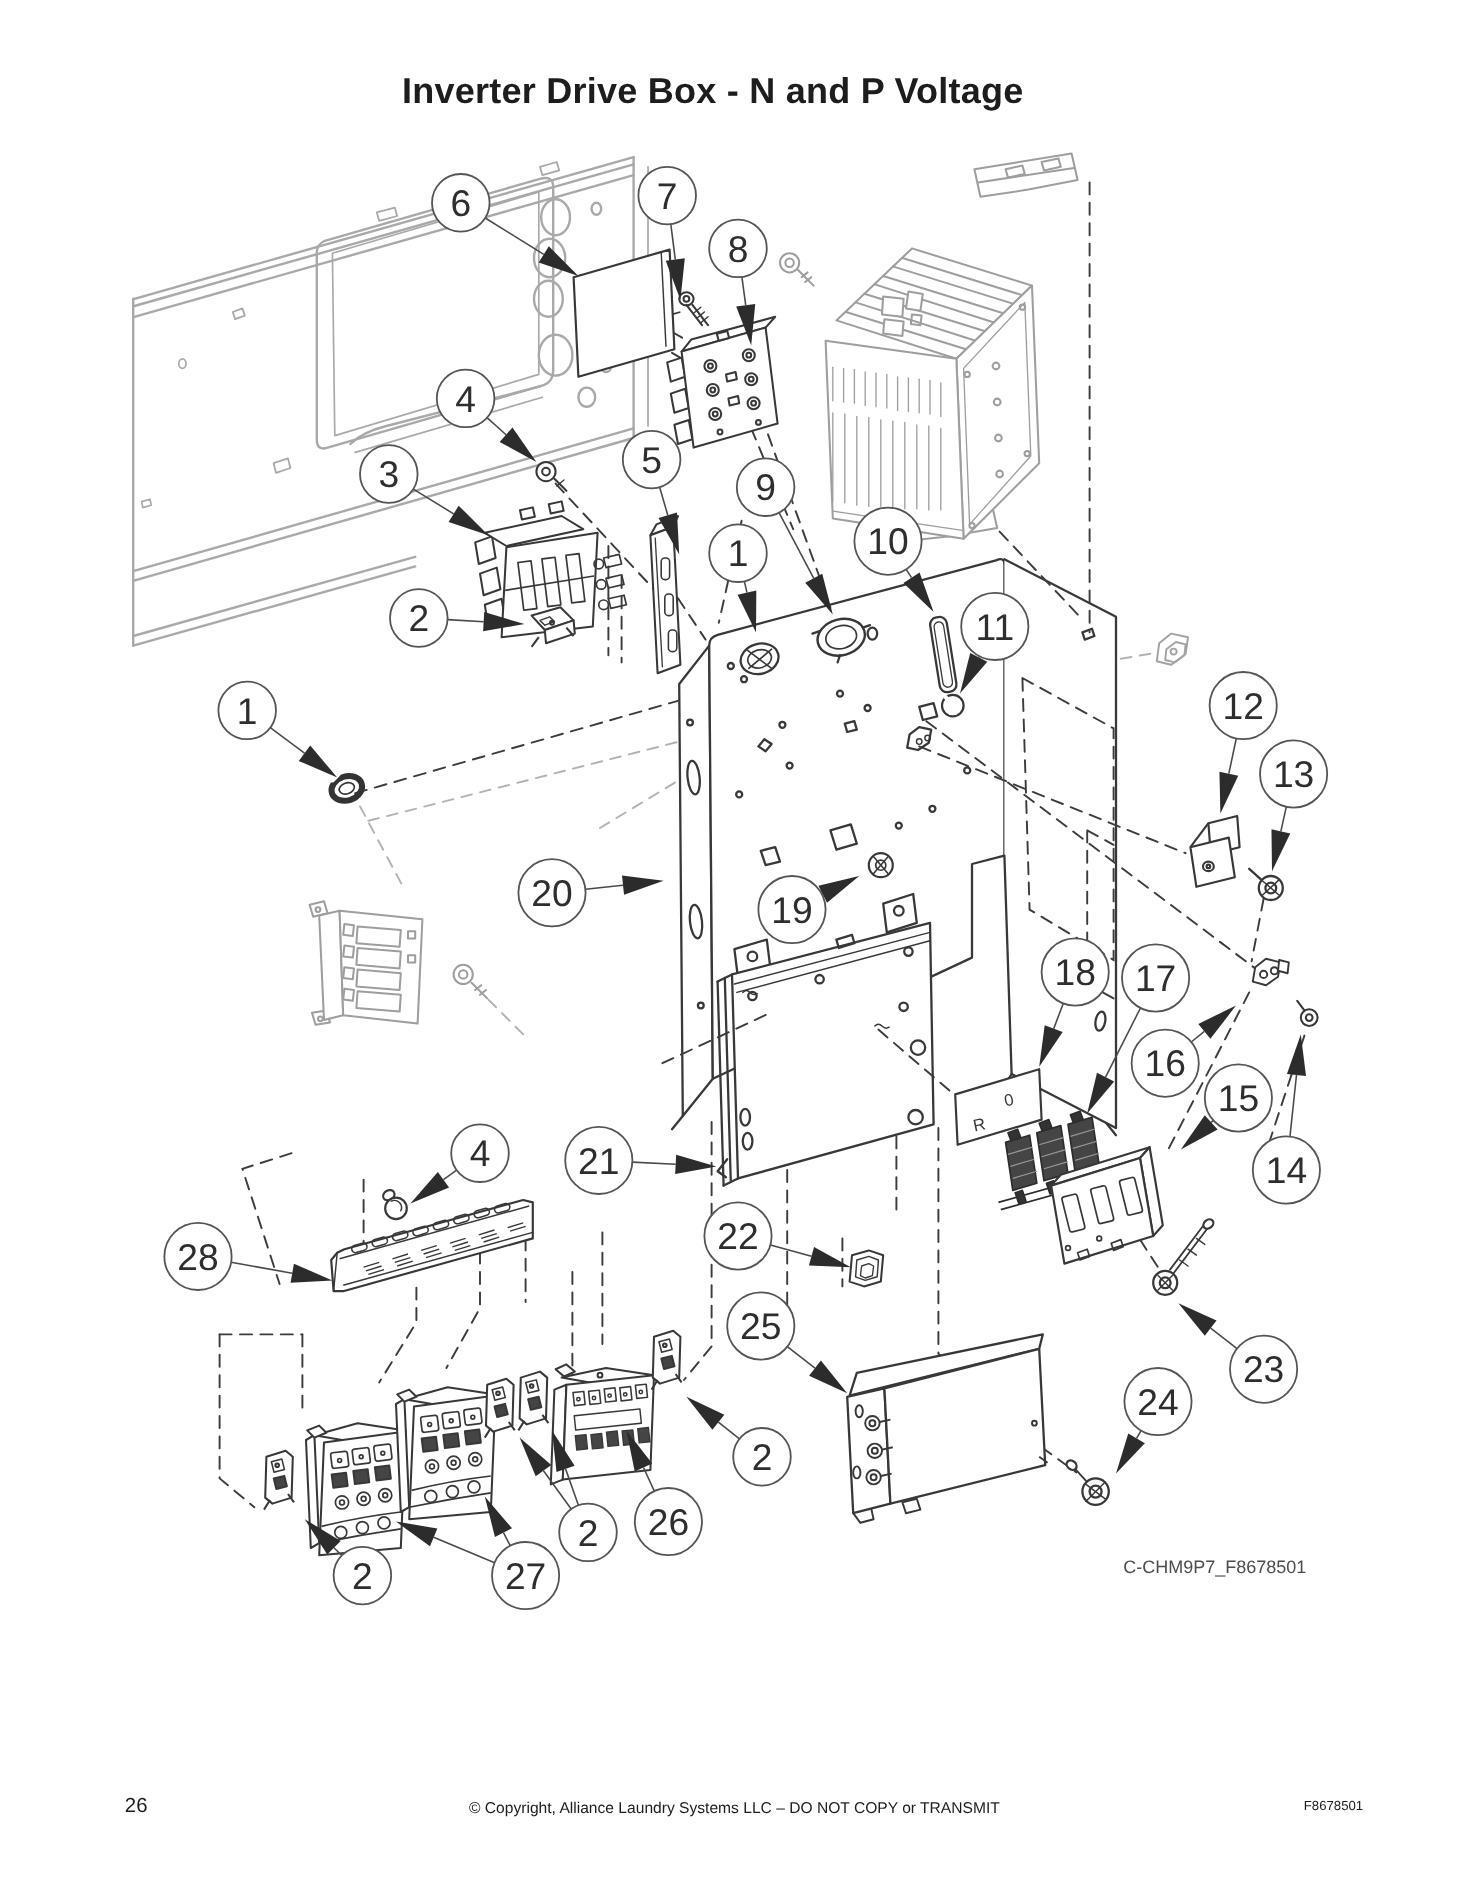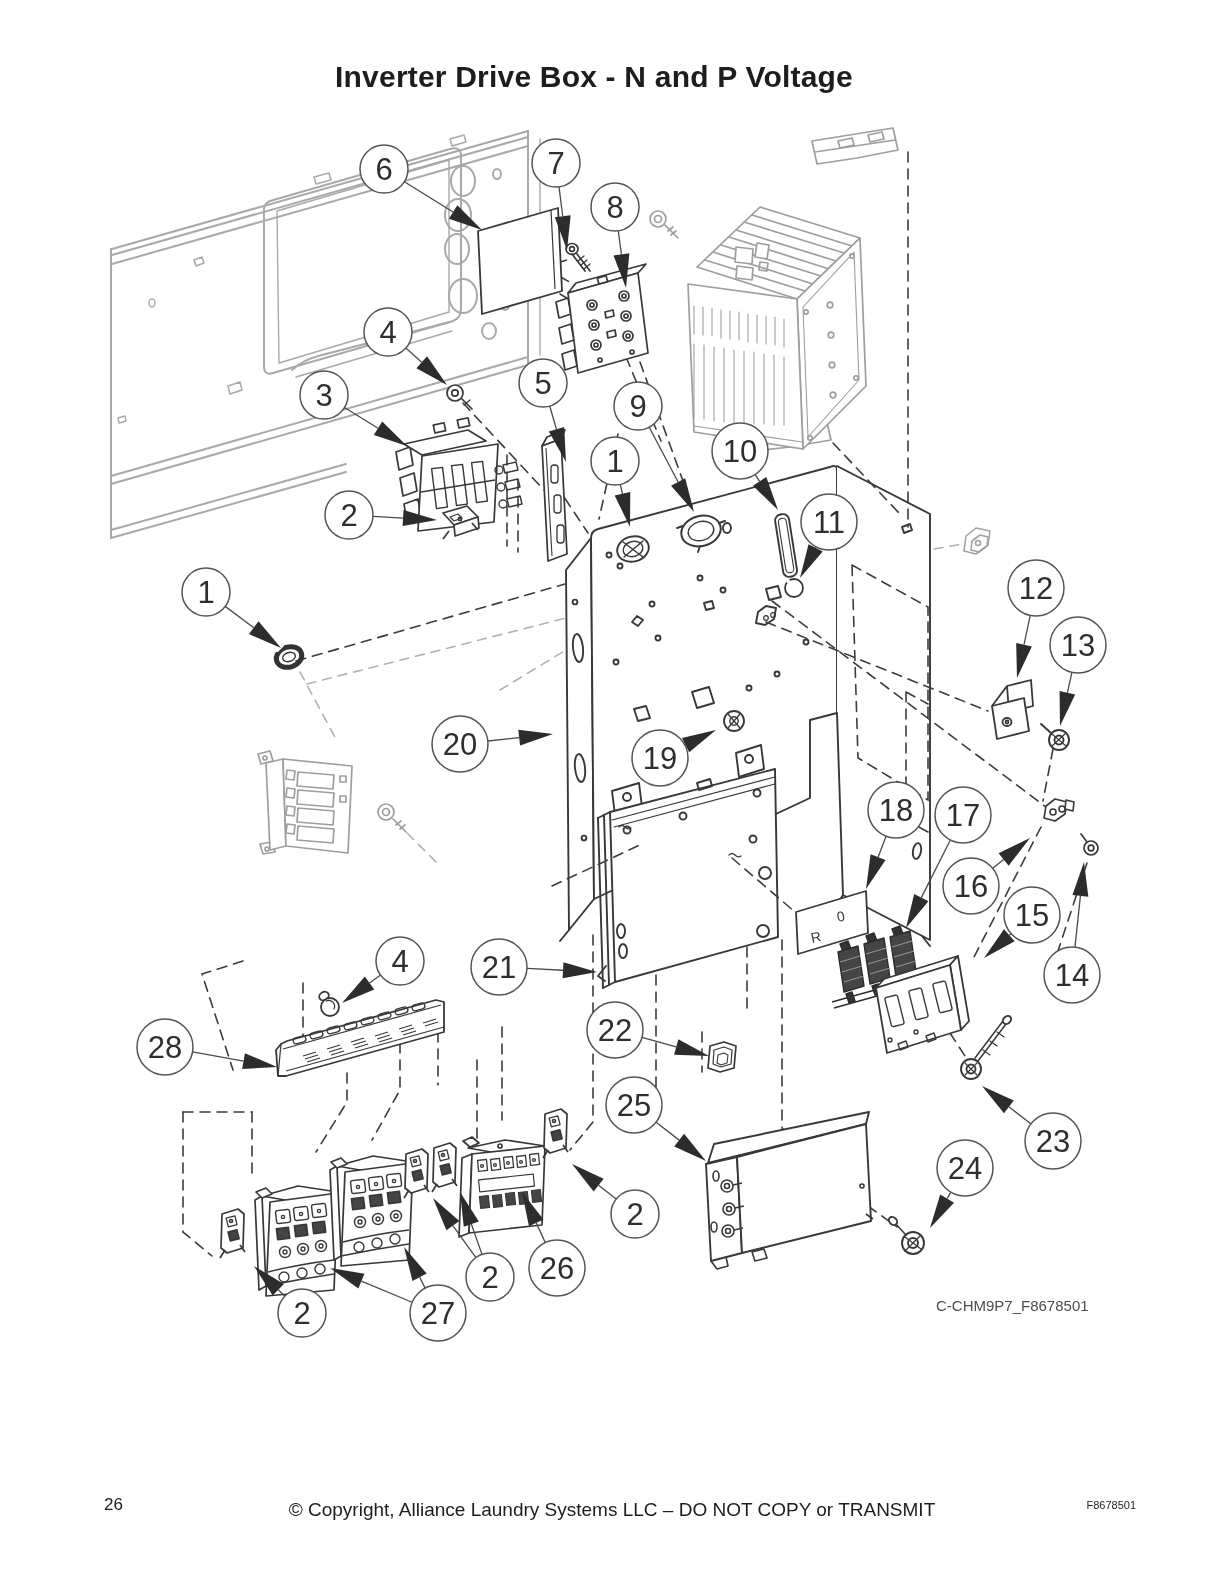--- a/index.html
+++ b/index.html
@@ -1,20 +1,20 @@
 <!DOCTYPE html>
 <html><head>
 <meta charset="utf-8">
 <style>
   html,body{margin:0;padding:0;background:#ffffff;}
   body{width:1224px;height:1584px;position:relative;font-family:"Liberation Sans",sans-serif;color:#2b2b2b;}
   .page{position:absolute;inset:0;background:#fff;overflow:hidden;}
   .title{position:absolute;top:60px;left:0;width:1188px;text-align:center;font-size:30px;font-weight:bold;letter-spacing:.2px;color:#1d1d1d;}
   .footer-page{position:absolute;left:104px;top:1495px;font-size:17px;color:#1d1d1d;}
-  .footer-copy{position:absolute;left:0;top:1499px;width:1224px;text-align:center;font-size:19px;color:#1d1d1d;}
+  .footer-copy{position:absolute;left:0;top:1499px;width:1224px;text-align:center;font-size:13px;color:#1d1d1d;}
   .footer-doc{position:absolute;right:88px;top:1499px;font-size:11px;color:#1d1d1d;}
   svg{position:absolute;top:0;left:0;}
   svg text{font-family:"Liberation Sans",sans-serif;}
 </style>
 </head>
 <body>
 
 <div class="page">
   <div class="title">Inverter Drive Box - N and P Voltage</div>
 

